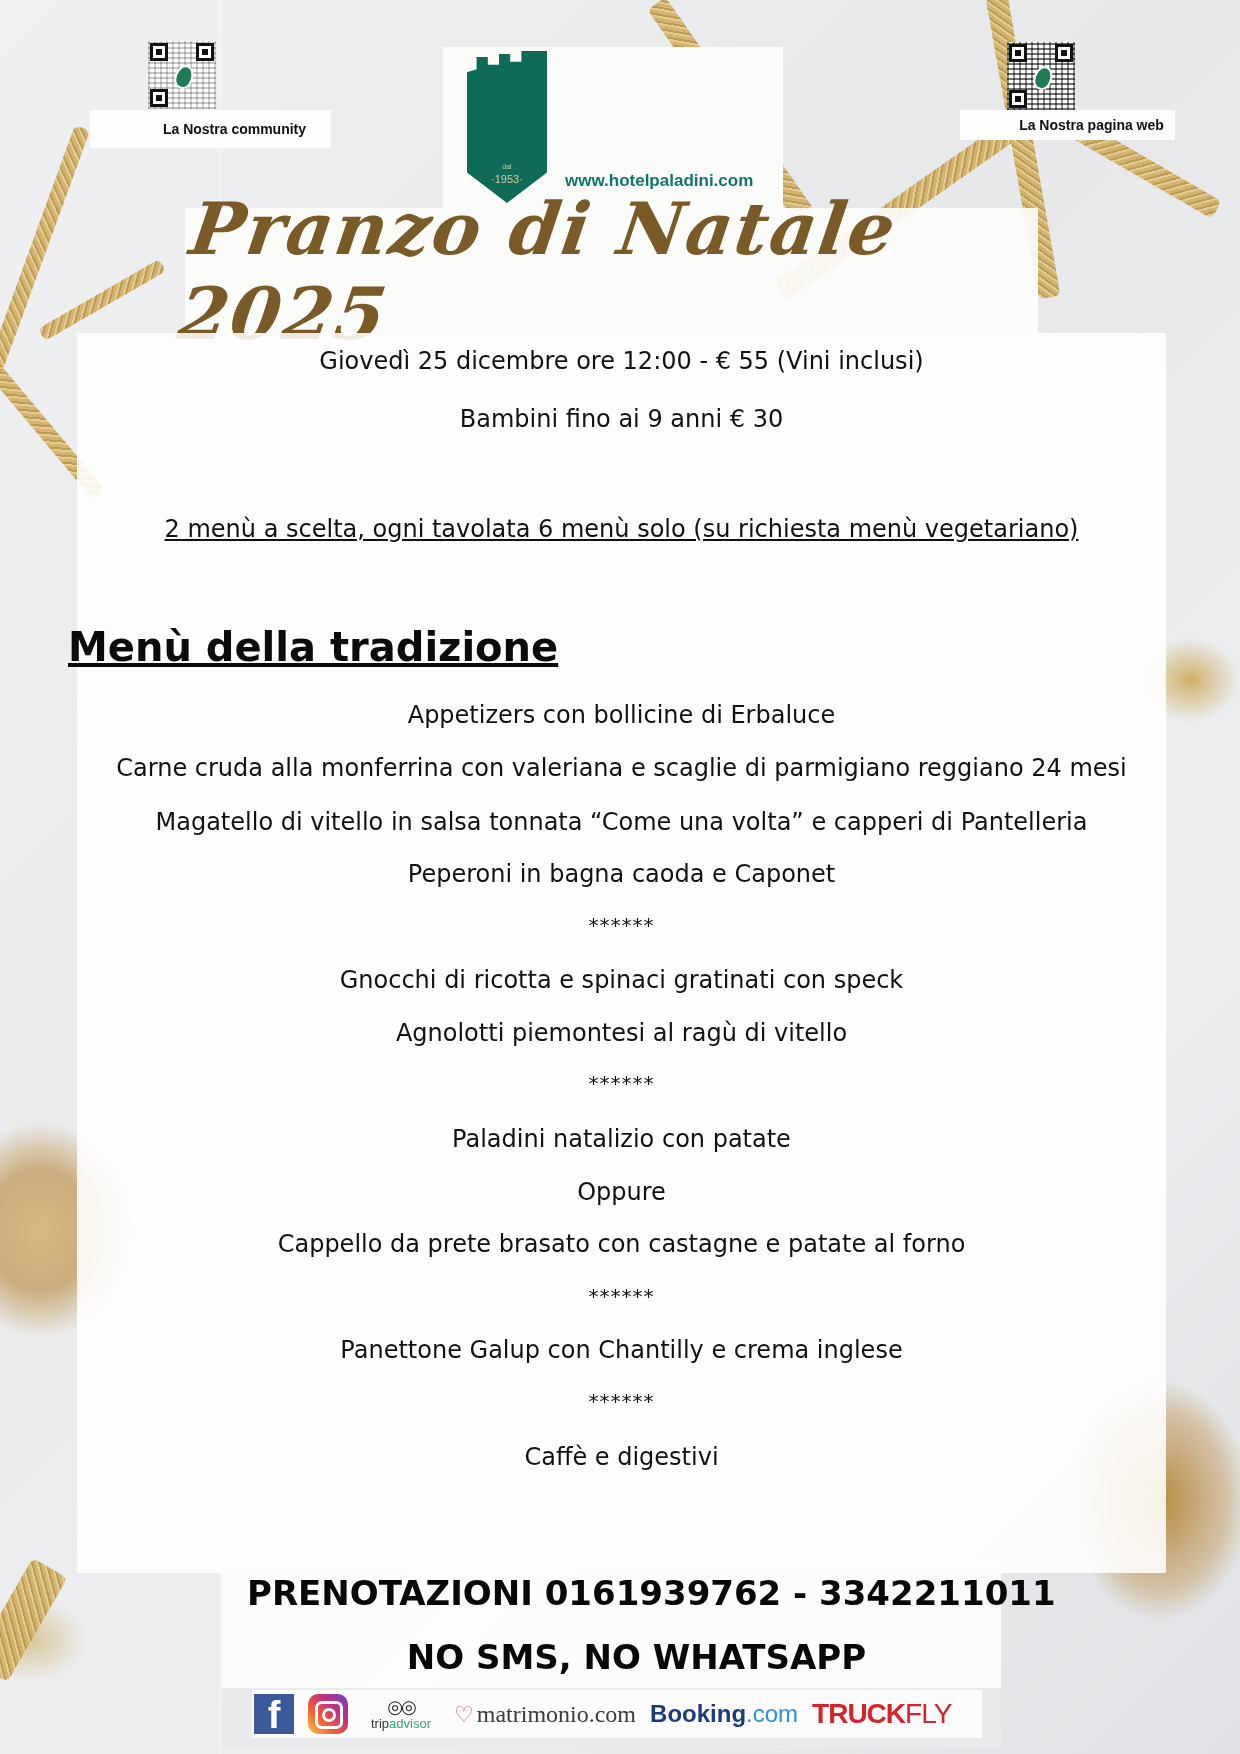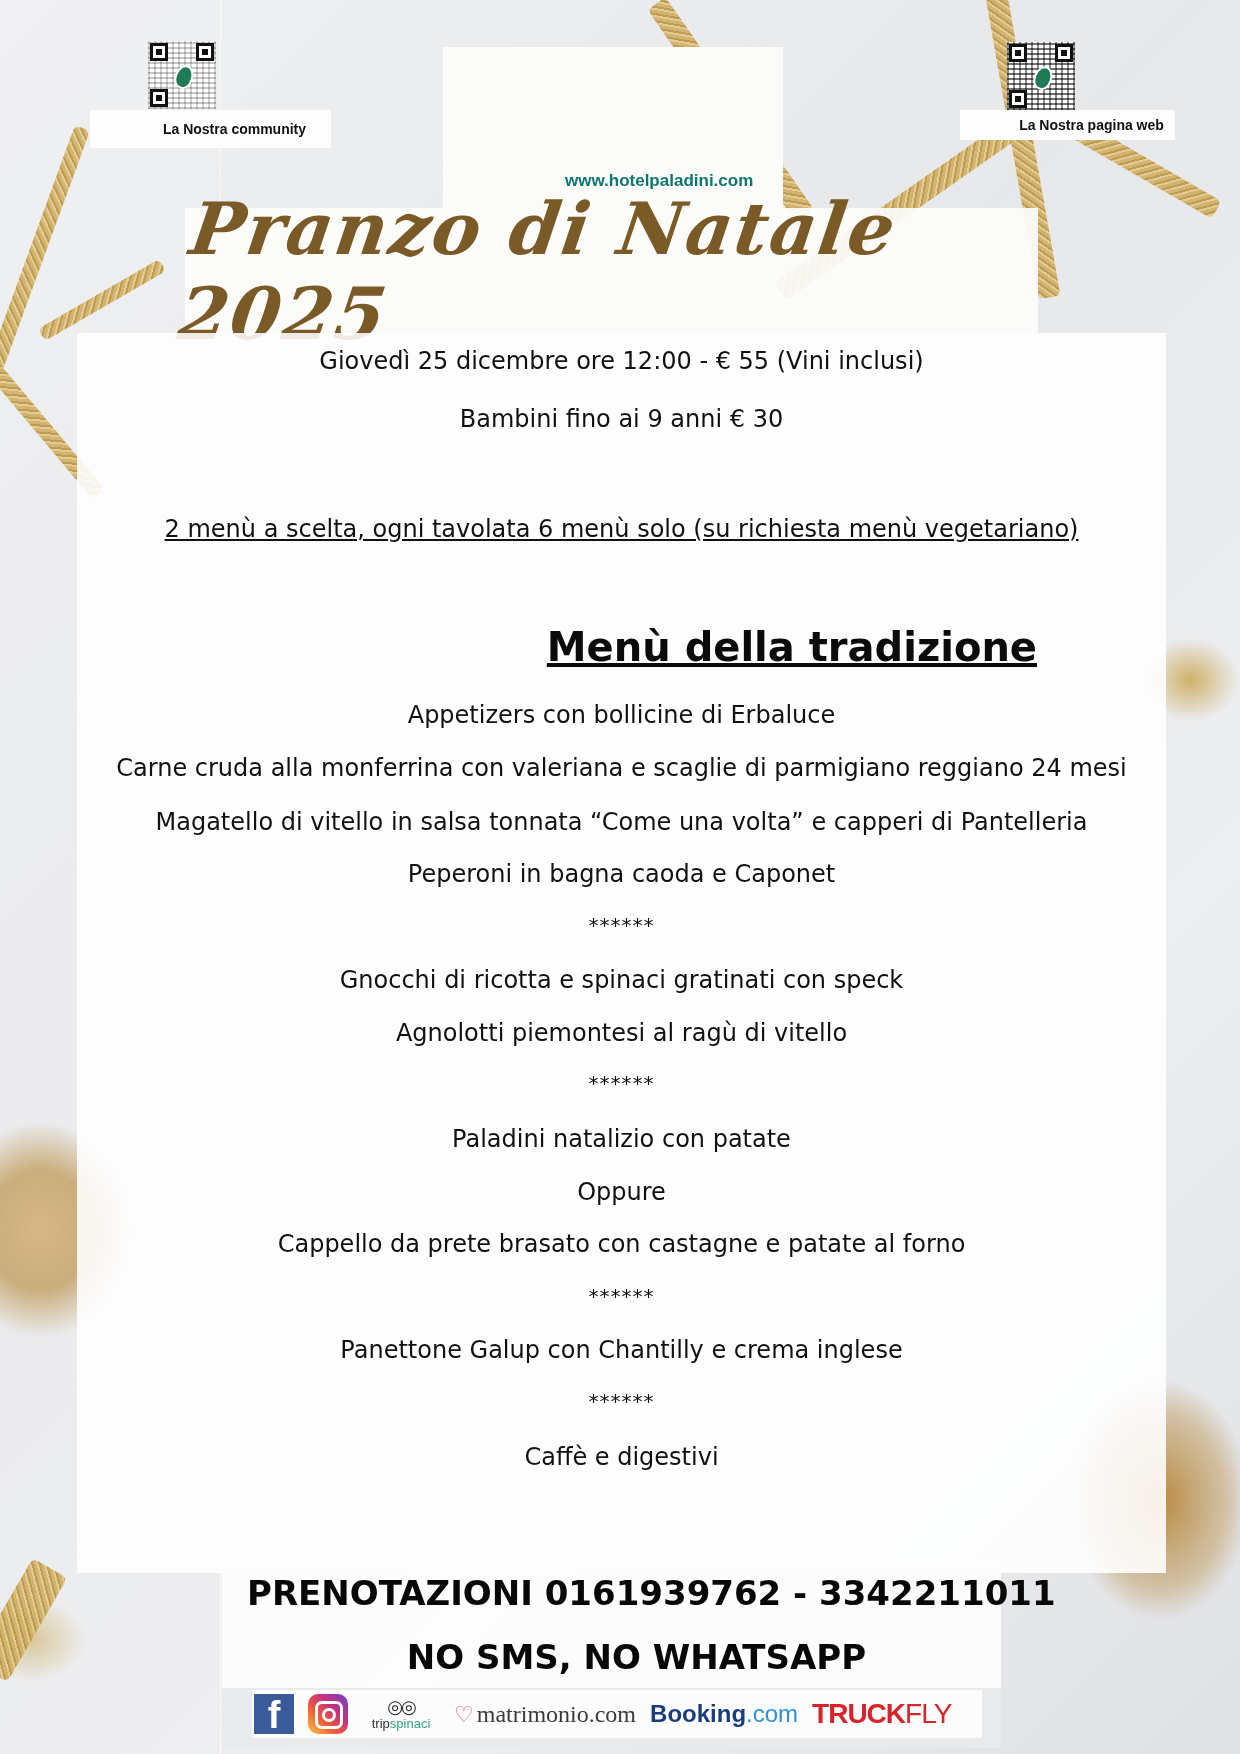--- a/index.html
+++ b/index.html
@@ -93,21 +93,21 @@
     background: rgba(255,255,255,0.88);
   }
   .line {
     position: absolute; left: 77px; width: 1089px; text-align: center;
     color: #111; font-family: "DejaVu Sans", sans-serif; font-size: 24px;
     line-height: 30px; white-space: nowrap;
   }
   .line.u { text-decoration: underline; }
   .line.stars { font-size: 20px; letter-spacing: 1px; }
   .heading {
-    position: absolute; left: 77px; width: 960px; text-align: right;
+    position: absolute; left: 68px; width: 960px; text-align: left;
     font-family: "DejaVu Sans", sans-serif; font-weight: bold; font-size: 40px;
     text-decoration: underline; color: #0b0b0b; line-height: 50px;
   }
   .booking-box {
     position: absolute; left: 222px; top: 1563px; width: 779px; height: 128px;
     background: rgba(253,253,253,0.95);
   }
   .booking {
     position: absolute; left: 222px; width: 779px; text-align: center;
     font-family: "DejaVu Sans", sans-serif; font-weight: bold; font-size: 34px;
@@ -184,20 +184,24 @@
   <div class="qr">
     <div class="finder" style="left:2px;top:2px;"></div>
     <div class="finder" style="right:2px;top:2px;"></div>
     <div class="finder" style="left:2px;bottom:2px;"></div>
     <div class="center"></div>
   </div>
 </div>
 <div class="qr-label" style="left:960px;top:110px;width:167px;height:30px;">La Nostra pagina web</div>
 
 <div class="logo-box">
+  <div class="shield">
+    <div class="shield-dal">dal</div>
+    <div class="shield-year">·1953·</div>
+  </div>
   <div class="logo-url">www.hotelpaladini.com</div>
 </div>
 
 <div class="title-box">
   <div class="title">Pranzo di Natale 2025</div>
 </div>
 
 <div class="main-panel"></div>
 
 <div class="line" style="top:346px;">Giovedì 25 dicembre ore 12:00 - € 55 (Vini inclusi)</div>
@@ -225,21 +229,21 @@
 <div class="booking-box"></div>
 <div class="booking" style="top:1571px;">PRENOTAZIONI 0161939762 - 3342211011</div>
 <div class="booking" style="top:1635px;">NO SMS, NO WHATSAPP</div>
 
 <div class="logos-bg"></div>
 <div class="logos">
   <div class="fb">f</div>
   <div class="ig"></div>
   <div class="ta">
     <span class="ta-owl">◎◎</span>
-    <span class="ta-text"><span>trip</span><b>spinaci</b></span>
+    <span class="ta-text"><span>trip</span><b>advisor</b></span>
   </div>
   <div class="matri">
     <span class="heart">♡</span><span>matrimonio.com</span>
   </div>
   <div class="booking-logo">
     <b>Booking</b><span>.com</span>
   </div>
   <div class="truckfly">
     <b>TRUCK</b><span>FLY</span>
   </div>

